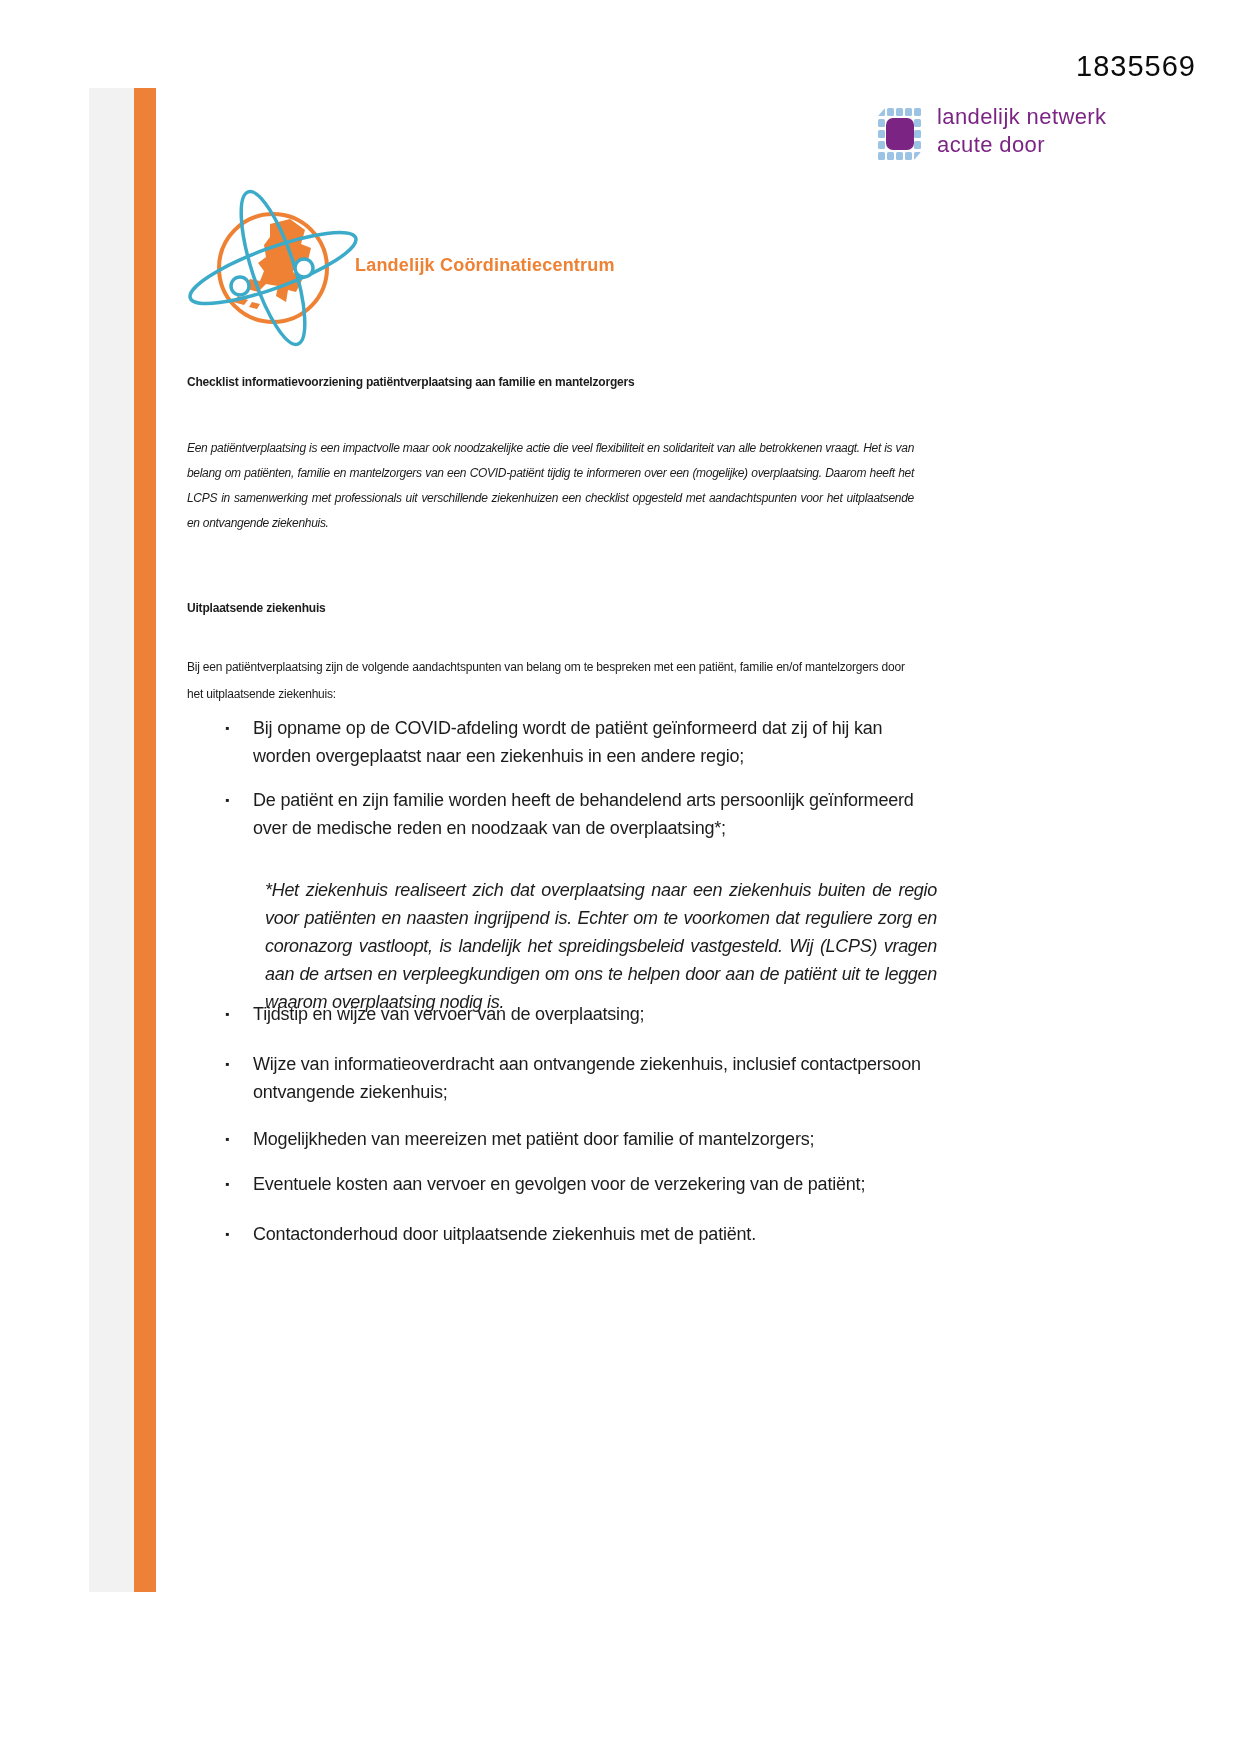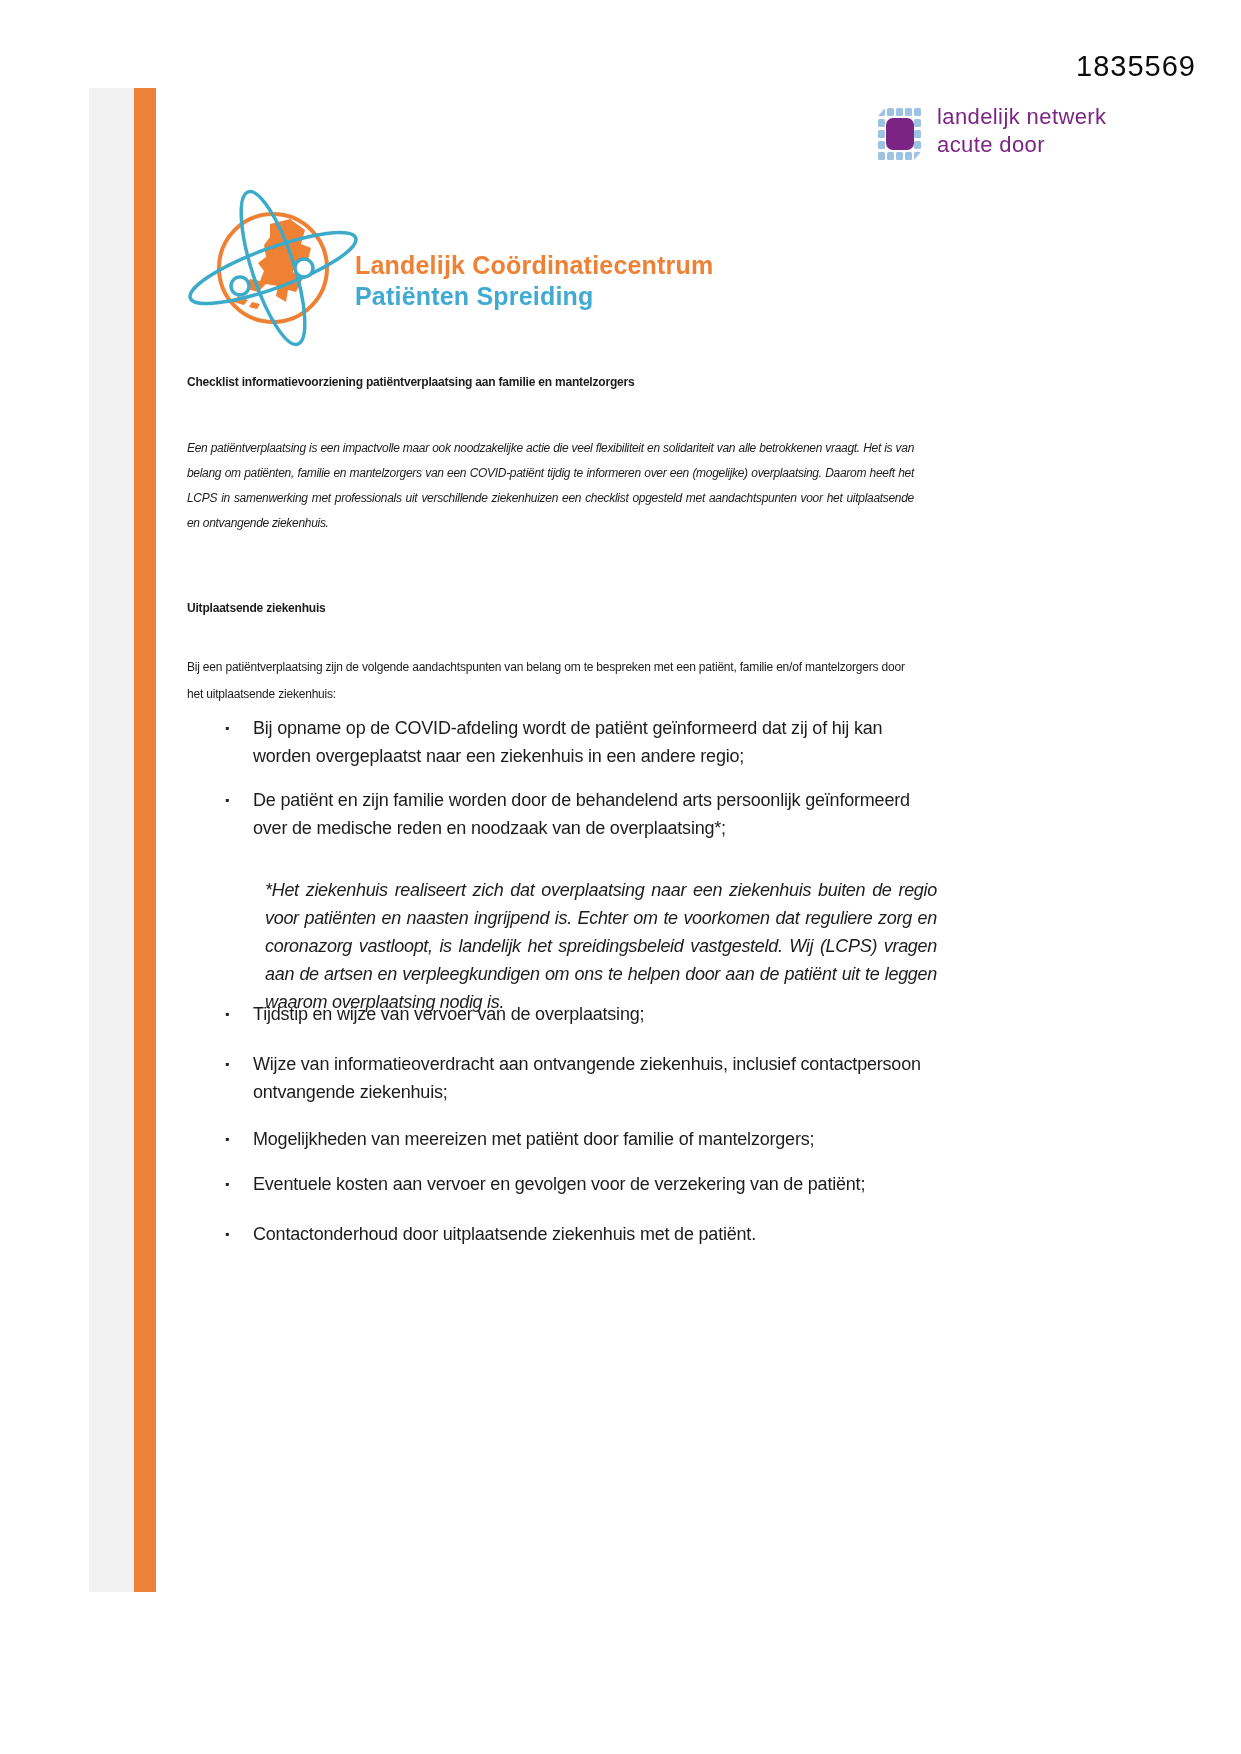--- a/index.html
+++ b/index.html
@@ -25,21 +25,21 @@
   .lnaz-cell:nth-child(12),.lnaz-cell:nth-child(13),.lnaz-cell:nth-child(14),
   .lnaz-cell:nth-child(17),.lnaz-cell:nth-child(18),.lnaz-cell:nth-child(19){visibility:hidden;}
   .lnaz-cell:nth-child(1){clip-path:polygon(100% 0,100% 100%,0 100%);}
   .lnaz-cell:nth-child(25){clip-path:polygon(0 0,100% 0,0 100%);}
   .lnaz-center{left:886px;top:118px;width:28px;height:32px;background:var(--lnaz-purple);border-radius:7px;}
   .lnaz-text{left:937px;top:103px;font-size:22px;font-weight:normal;line-height:28px;
     color:var(--lnaz-purple);letter-spacing:0.4px;}
 
   
   .lcps-globe{left:178px;top:190px;overflow:visible;}
-  .lcps-text{left:355px;top:250px;font-weight:bold;font-size:25px;line-height:31px;letter-spacing:0.2px;}
+  .lcps-text{left:355px;top:250px;font-weight:bold;font-size:18px;line-height:31px;letter-spacing:0.2px;}
   .lcps-line1{color:var(--lcps-orange);}
   .lcps-line2{color:var(--lcps-blue);}
 
   
   .content-block{left:187px;width:727px;font-size:12px;letter-spacing:-0.2px;}
   .doc-title{top:369px;font-weight:bold;line-height:27px;}
   .intro{top:424px;font-style:italic;text-align:justify;line-height:25px;letter-spacing:-0.3px;}
   .section-heading{top:595px;font-weight:bold;line-height:27px;}
   .section-intro{top:642px;line-height:27px;}
 
@@ -96,38 +96,37 @@
   <circle cx="95" cy="78" r="54" fill="#ffffff" style="stroke:var(--lcps-orange)" stroke-width="4"></circle>
   <path d="M92,34 l20,-5 l15,11 l-4,14 l10,4 l-4,16 l-12,-2 l-2,10 l9,8 l-6,12 l-8,-2 l-2,12 l-10,-6 l2,-10 l-12,-2 l-8,8 l-14,-4 l6,-9 l10,2 l4,-10 l-6,-8 l8,-6 l-2,-12 l6,-8 z" style="fill:var(--lcps-orange)"></path>
   <path d="M60,106 l10,4 l-4,5 l-11,-3 z M74,112 l8,2 l-3,5 l-8,-2 z" style="fill:var(--lcps-orange)"></path>
   <ellipse cx="95" cy="78" rx="88" ry="20" fill="none" style="stroke:var(--orbit-teal)" stroke-width="3.5" transform="rotate(-20 95 78)"></ellipse>
   <ellipse cx="95" cy="78" rx="80" ry="21" fill="none" style="stroke:var(--orbit-teal)" stroke-width="3.5" transform="rotate(72 95 78)"></ellipse>
   <circle cx="62" cy="96" r="9" fill="#ffffff" style="stroke:var(--orbit-teal)" stroke-width="3.5"></circle>
   <circle cx="126" cy="78" r="9" fill="#ffffff" style="stroke:var(--orbit-teal)" stroke-width="3.5"></circle>
 </svg>
 <div class="abs lcps-text">
   <div class="lcps-line1">Landelijk Coördinatiecentrum</div>
-  <div class="lcps-line2">Patiënten Spreiding</div>
 </div>
 
 <div class="abs content-block doc-title">Checklist informatievoorziening patiëntverplaatsing aan familie en mantelzorgers</div>
 
 <p class="abs content-block intro">Een patiëntverplaatsing is een impactvolle maar ook noodzakelijke actie die veel flexibiliteit en solidariteit van alle betrokkenen vraagt. Het is van belang om patiënten, familie en mantelzorgers van een COVID-patiënt tijdig te informeren over een (mogelijke) overplaatsing. Daarom heeft het LCPS in samenwerking met professionals uit verschillende ziekenhuizen een checklist opgesteld met aandachtspunten voor het uitplaatsende en ontvangende ziekenhuis.</p>
 
 <div class="abs content-block section-heading">Uitplaatsende ziekenhuis</div>
 
 <p class="abs content-block section-intro">Bij een patiëntverplaatsing zijn de volgende aandachtspunten van belang om te bespreken met een patiënt, familie en/of mantelzorgers door het uitplaatsende ziekenhuis:</p>
 
 <div class="abs bullet-item b0">
   <span class="bullet-glyph">▪</span>
   <span class="bullet-text">Bij opname op de COVID-afdeling wordt de patiënt geïnformeerd dat zij of hij kan worden overgeplaatst naar een ziekenhuis in een andere regio;</span>
 </div>
 <div class="abs bullet-item b1">
   <span class="bullet-glyph">▪</span>
-  <span class="bullet-text">De patiënt en zijn familie worden door de behandelend arts persoonlijk geïnformeerd over de medische reden en noodzaak van de overplaatsing*;</span>
+  <span class="bullet-text">De patiënt en zijn familie worden heeft de behandelend arts persoonlijk geïnformeerd over de medische reden en noodzaak van de overplaatsing*;</span>
 </div>
 
 <p class="abs note">*Het ziekenhuis realiseert zich dat overplaatsing naar een ziekenhuis buiten de regio voor patiënten en naasten ingrijpend is. Echter om te voorkomen dat reguliere zorg en coronazorg vastloopt, is landelijk het spreidingsbeleid vastgesteld. Wij (LCPS) vragen aan de artsen en verpleegkundigen om ons te helpen door aan de patiënt uit te leggen waarom overplaatsing nodig is.</p>
 
 <div class="abs bullet-item b2">
   <span class="bullet-glyph">▪</span>
   <span class="bullet-text">Tijdstip en wijze van vervoer van de overplaatsing;</span>
 </div>
 <div class="abs bullet-item b3">
   <span class="bullet-glyph">▪</span>

